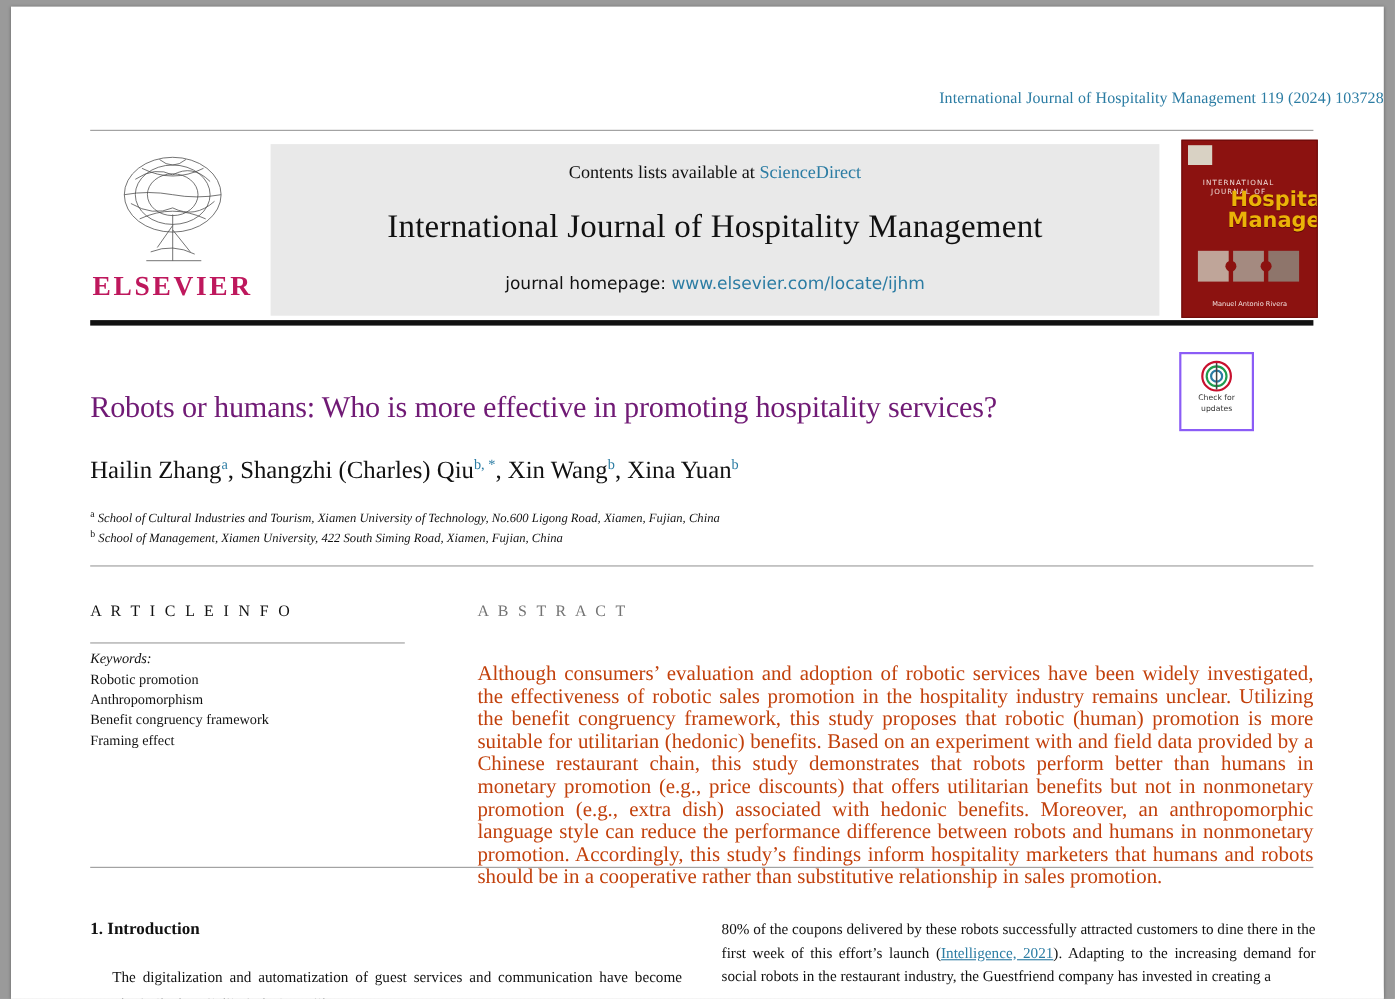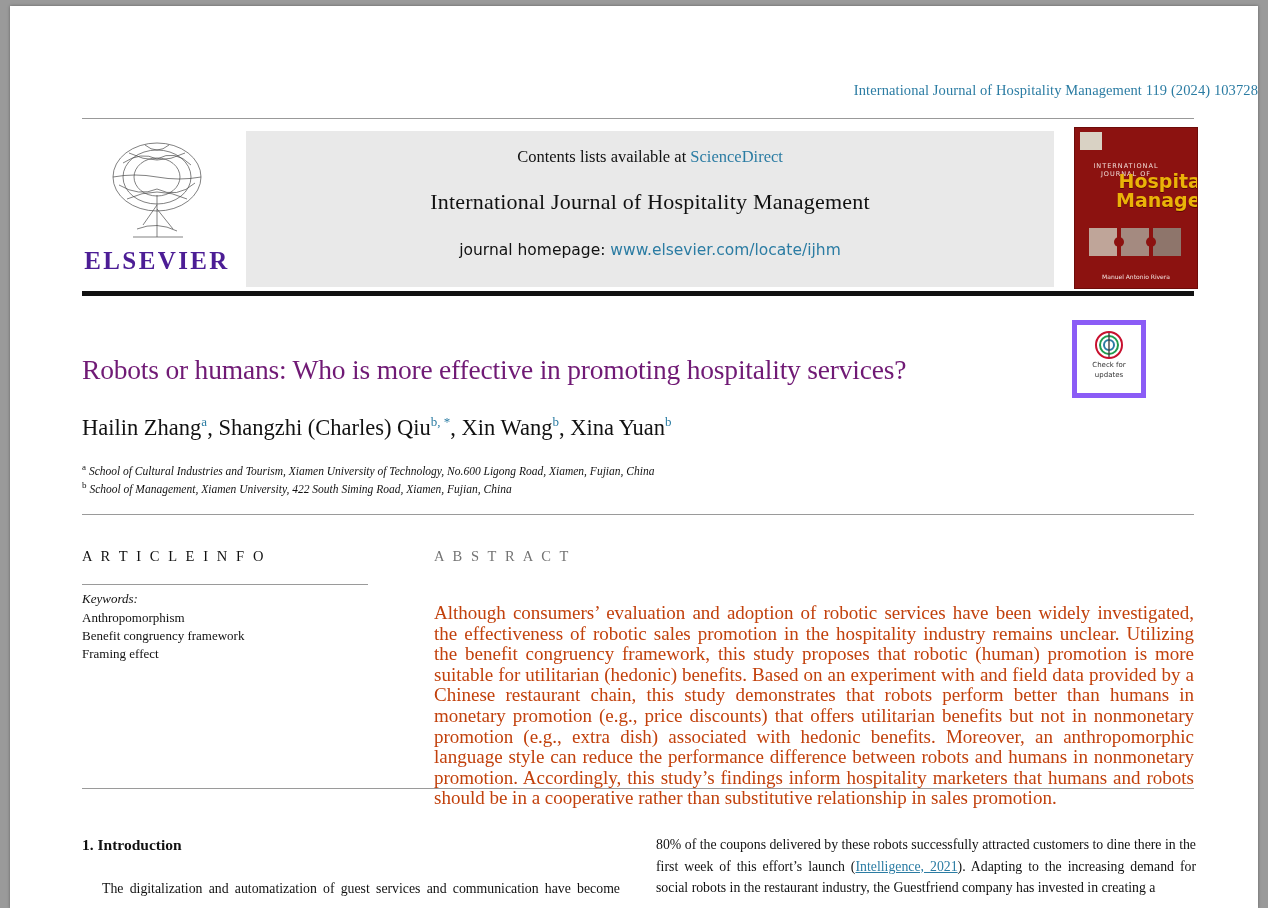--- a/index.html
+++ b/index.html
@@ -60,21 +60,21 @@
   .els-tree {
     width: 128px;
     height: 112px;
     margin: 4px auto 0 auto;
     display: block;
   }
   .els-word {
     font-family: "Liberation Serif", serif;
     font-size: 25px;
     letter-spacing: 2.4px;
-    color: #4c1d95;
+    color: #be185d;
     font-weight: 700;
     margin-top: 2px;
   }
   .contentsbox {
     position: absolute;
     left: 164px;
     top: 12px;
     width: 808px;
     height: 156px;
     background: #e9e9e9;
@@ -84,21 +84,21 @@
     margin-top: 16px;
     font-size: 16.5px;
     color: #111;
   }
   .contents-line a {
     color: #2b7ca3;
     text-decoration: none;
   }
   .journal-name {
     margin-top: 22px;
-    font-size: 22px;
+    font-size: 30px;
     color: #111;
     letter-spacing: 0.2px;
   }
   .homepage {
     margin-top: 26px;
     font-size: 15.5px;
     color: #111;
     font-family: "DejaVu Sans", sans-serif;
   }
   .homepage a {
@@ -164,21 +164,21 @@
     height: 5px;
     background: #111;
   }
   
   .crossmark {
     position: absolute;
     left: 1062px;
     top: 314px;
     width: 64px;
     height: 68px;
-    border: 5px solid #8b5cf6;
+    border: 2px solid #8b5cf6;
     background: #fff;
     text-align: center;
   }
   .cm-badge {
     margin: 5px auto 0 auto;
     width: 30px; height: 30px;
     display: block;
   }
   .cm-text {
     font-size: 7px;
@@ -431,20 +431,21 @@
       <sup>b</sup>
       <span>School of Management, Xiamen University, 422 South Siming Road, Xiamen, Fujian, China</span>
     </div>
 
     <div class="rule-1"></div>
 
     <div class="info-head">A R T I C L E  I N F O</div>
     <div class="info-rule"></div>
     <div class="kw-label">Keywords:</div>
     <div class="kw-list">
+      <div>Robotic promotion</div>
       <div>Anthropomorphism</div>
       <div>Benefit congruency framework</div>
       <div>Framing effect</div>
     </div>
 
     <div class="abs-head">A B S T R A C T</div>
     <div class="abs-body">Although consumers’ evaluation and adoption of robotic services have been widely investigated, the effectiveness of robotic sales promotion in the hospitality industry remains unclear. Utilizing the benefit congruency framework, this study proposes that robotic (human) promotion is more suitable for utilitarian (hedonic) benefits. Based on an experiment with and field data provided by a Chinese restaurant chain, this study demonstrates that robots perform better than humans in monetary promotion (e.g., price discounts) that offers utilitarian benefits but not in nonmonetary promotion (e.g., extra dish) associated with hedonic benefits. Moreover, an anthropomorphic language style can reduce the performance difference between robots and humans in nonmonetary promotion. Accordingly, this study’s findings inform hospitality marketers that humans and robots should be in a cooperative rather than substitutive relationship in sales promotion.</div>
 
     <div class="rule-2"></div>
 

